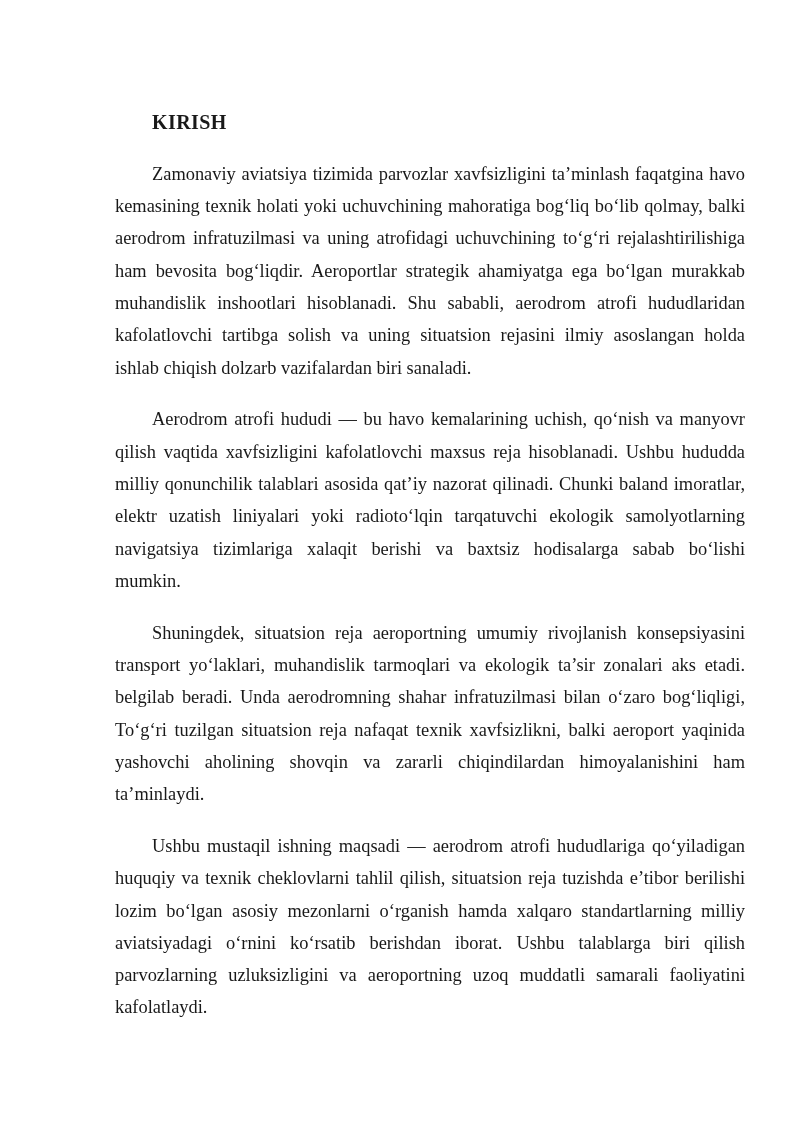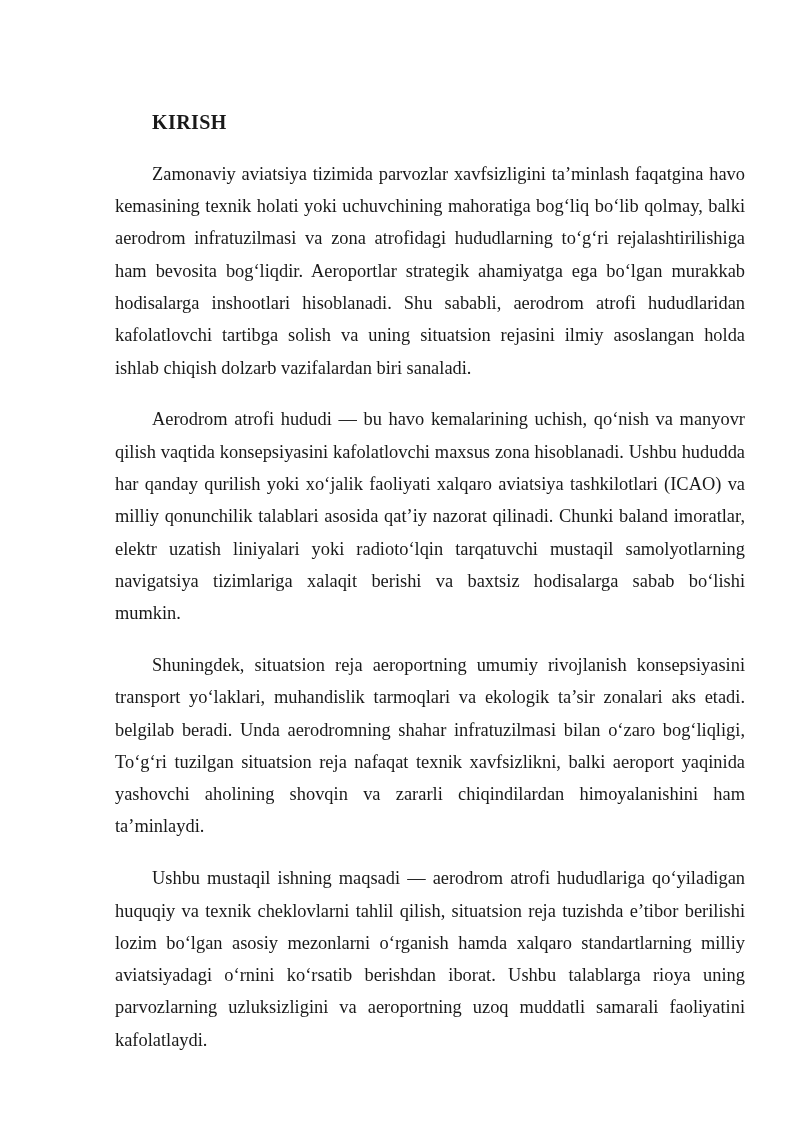--- a/index.html
+++ b/index.html
@@ -54,49 +54,48 @@
 <body>
 
 <div class="page">
   <div class="content">
 
     <h1 class="title">KIRISH</h1>
 
     <div class="para">
       <div class="line justify indent">Zamonaviy aviatsiya tizimida parvozlar xavfsizligini ta’minlash faqatgina havo</div>
       <div class="line justify">kemasining texnik holati yoki uchuvchining mahoratiga bog‘liq bo‘lib qolmay, balki</div>
-      <div class="line justify">aerodrom infratuzilmasi va zona atrofidagi hududlarning to‘g‘ri rejalashtirilishiga</div>
+      <div class="line justify">aerodrom infratuzilmasi va uning atrofidagi uchuvchining to‘g‘ri rejalashtirilishiga</div>
       <div class="line justify">ham bevosita bog‘liqdir. Aeroportlar strategik ahamiyatga ega bo‘lgan murakkab</div>
-      <div class="line justify">hodisalarga inshootlari hisoblanadi. Shu sababli, aerodrom atrofi hududlaridan</div>
+      <div class="line justify">muhandislik inshootlari hisoblanadi. Shu sababli, aerodrom atrofi hududlaridan</div>
       <div class="line justify">kafolatlovchi tartibga solish va uning situatsion rejasini ilmiy asoslangan holda</div>
       <div class="line last">ishlab chiqish dolzarb vazifalardan biri sanaladi.</div>
     </div>
 
     <div class="para">
       <div class="line justify indent">Aerodrom atrofi hududi — bu havo kemalarining uchish, qo‘nish va manyovr</div>
-      <div class="line justify">qilish vaqtida konsepsiyasini kafolatlovchi maxsus zona hisoblanadi. Ushbu hududda</div>
-      <div class="line justify">har qanday qurilish yoki xo‘jalik faoliyati xalqaro aviatsiya tashkilotlari (ICAO) va</div>
+      <div class="line justify">qilish vaqtida xavfsizligini kafolatlovchi maxsus reja hisoblanadi. Ushbu hududda</div>
       <div class="line justify">milliy qonunchilik talablari asosida qat’iy nazorat qilinadi. Chunki baland imoratlar,</div>
-      <div class="line justify">elektr uzatish liniyalari yoki radioto‘lqin tarqatuvchi mustaqil samolyotlarning</div>
+      <div class="line justify">elektr uzatish liniyalari yoki radioto‘lqin tarqatuvchi ekologik samolyotlarning</div>
       <div class="line justify">navigatsiya tizimlariga xalaqit berishi va baxtsiz hodisalarga sabab bo‘lishi</div>
       <div class="line last">mumkin.</div>
     </div>
 
     <div class="para">
       <div class="line justify indent">Shuningdek, situatsion reja aeroportning umumiy rivojlanish konsepsiyasini</div>
       <div class="line justify">transport yo‘laklari, muhandislik tarmoqlari va ekologik ta’sir zonalari aks etadi.</div>
       <div class="line justify">belgilab beradi. Unda aerodromning shahar infratuzilmasi bilan o‘zaro bog‘liqligi,</div>
       <div class="line justify">To‘g‘ri tuzilgan situatsion reja nafaqat texnik xavfsizlikni, balki aeroport yaqinida</div>
       <div class="line justify">yashovchi aholining shovqin va zararli chiqindilardan himoyalanishini ham</div>
       <div class="line last">ta’minlaydi.</div>
     </div>
 
     <div class="para">
       <div class="line justify indent">Ushbu mustaqil ishning maqsadi — aerodrom atrofi hududlariga qo‘yiladigan</div>
       <div class="line justify">huquqiy va texnik cheklovlarni tahlil qilish, situatsion reja tuzishda e’tibor berilishi</div>
       <div class="line justify">lozim bo‘lgan asosiy mezonlarni o‘rganish hamda xalqaro standartlarning milliy</div>
-      <div class="line justify">aviatsiyadagi o‘rnini ko‘rsatib berishdan iborat. Ushbu talablarga rioya uning</div>
+      <div class="line justify">aviatsiyadagi o‘rnini ko‘rsatib berishdan iborat. Ushbu talablarga biri qilish</div>
       <div class="line justify">parvozlarning uzluksizligini va aeroportning uzoq muddatli samarali faoliyatini</div>
       <div class="line last">kafolatlaydi.</div>
     </div>
 
   </div>
 </div>
 
 </body></html>

